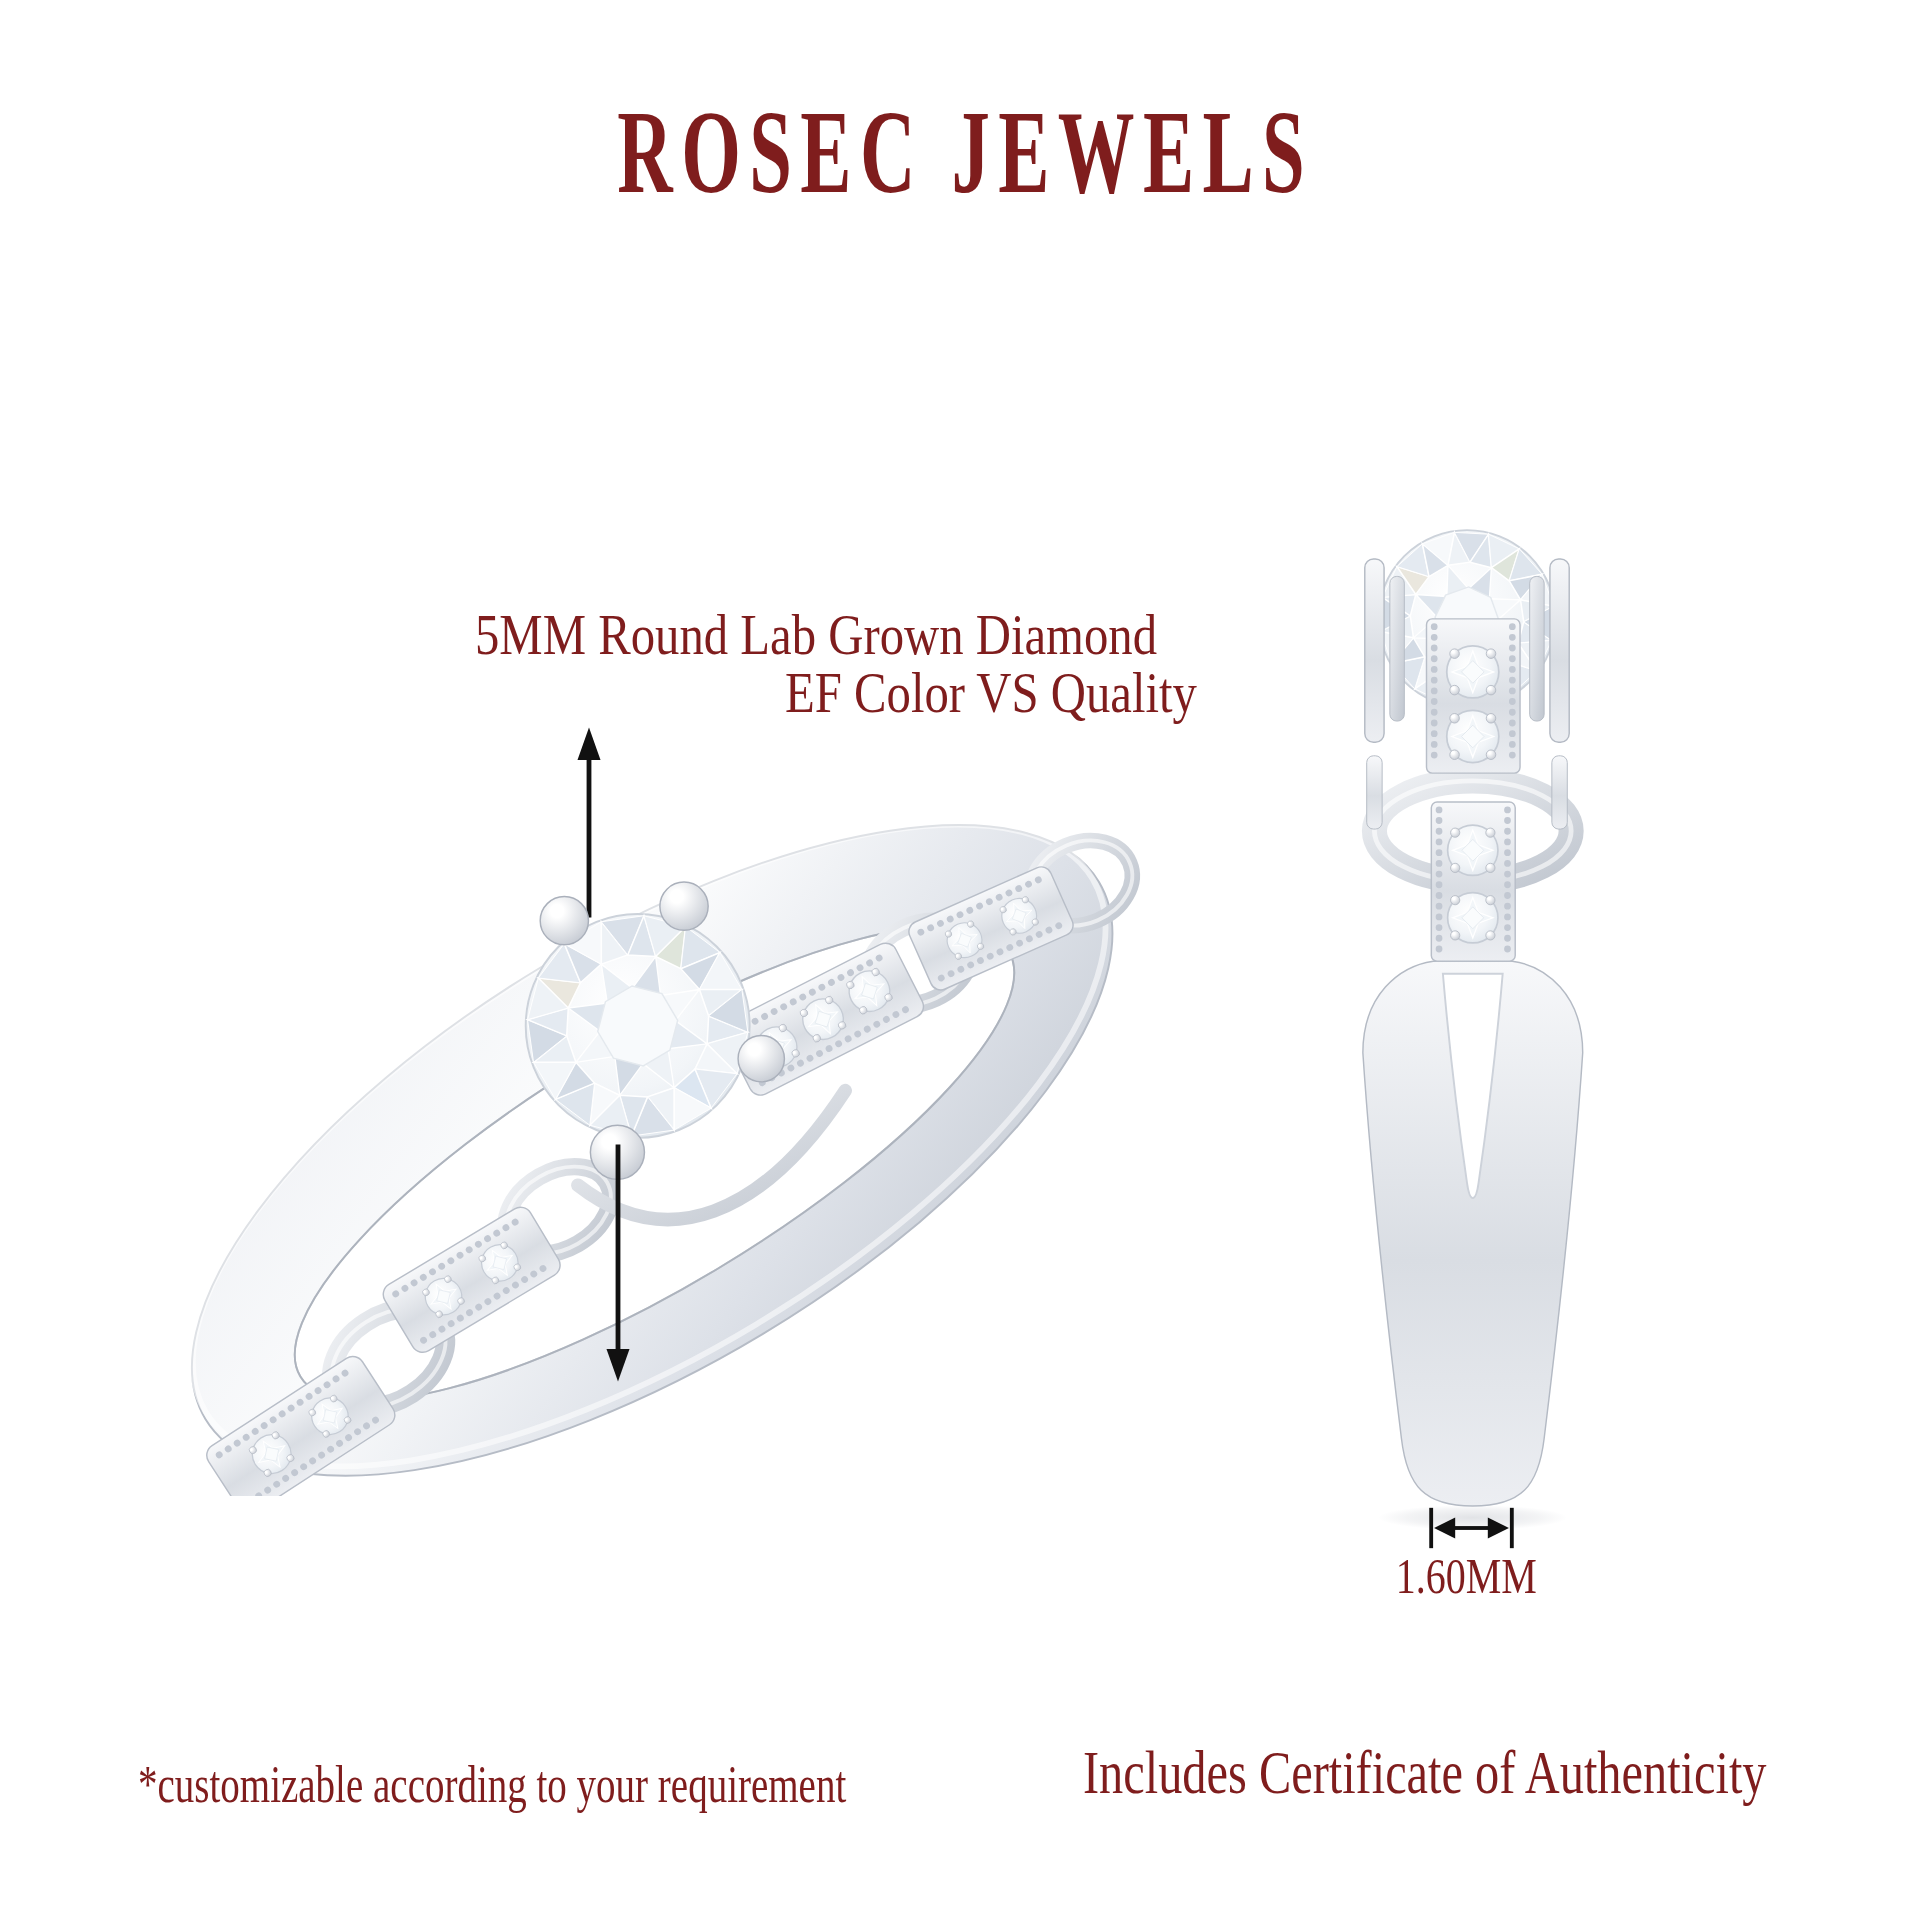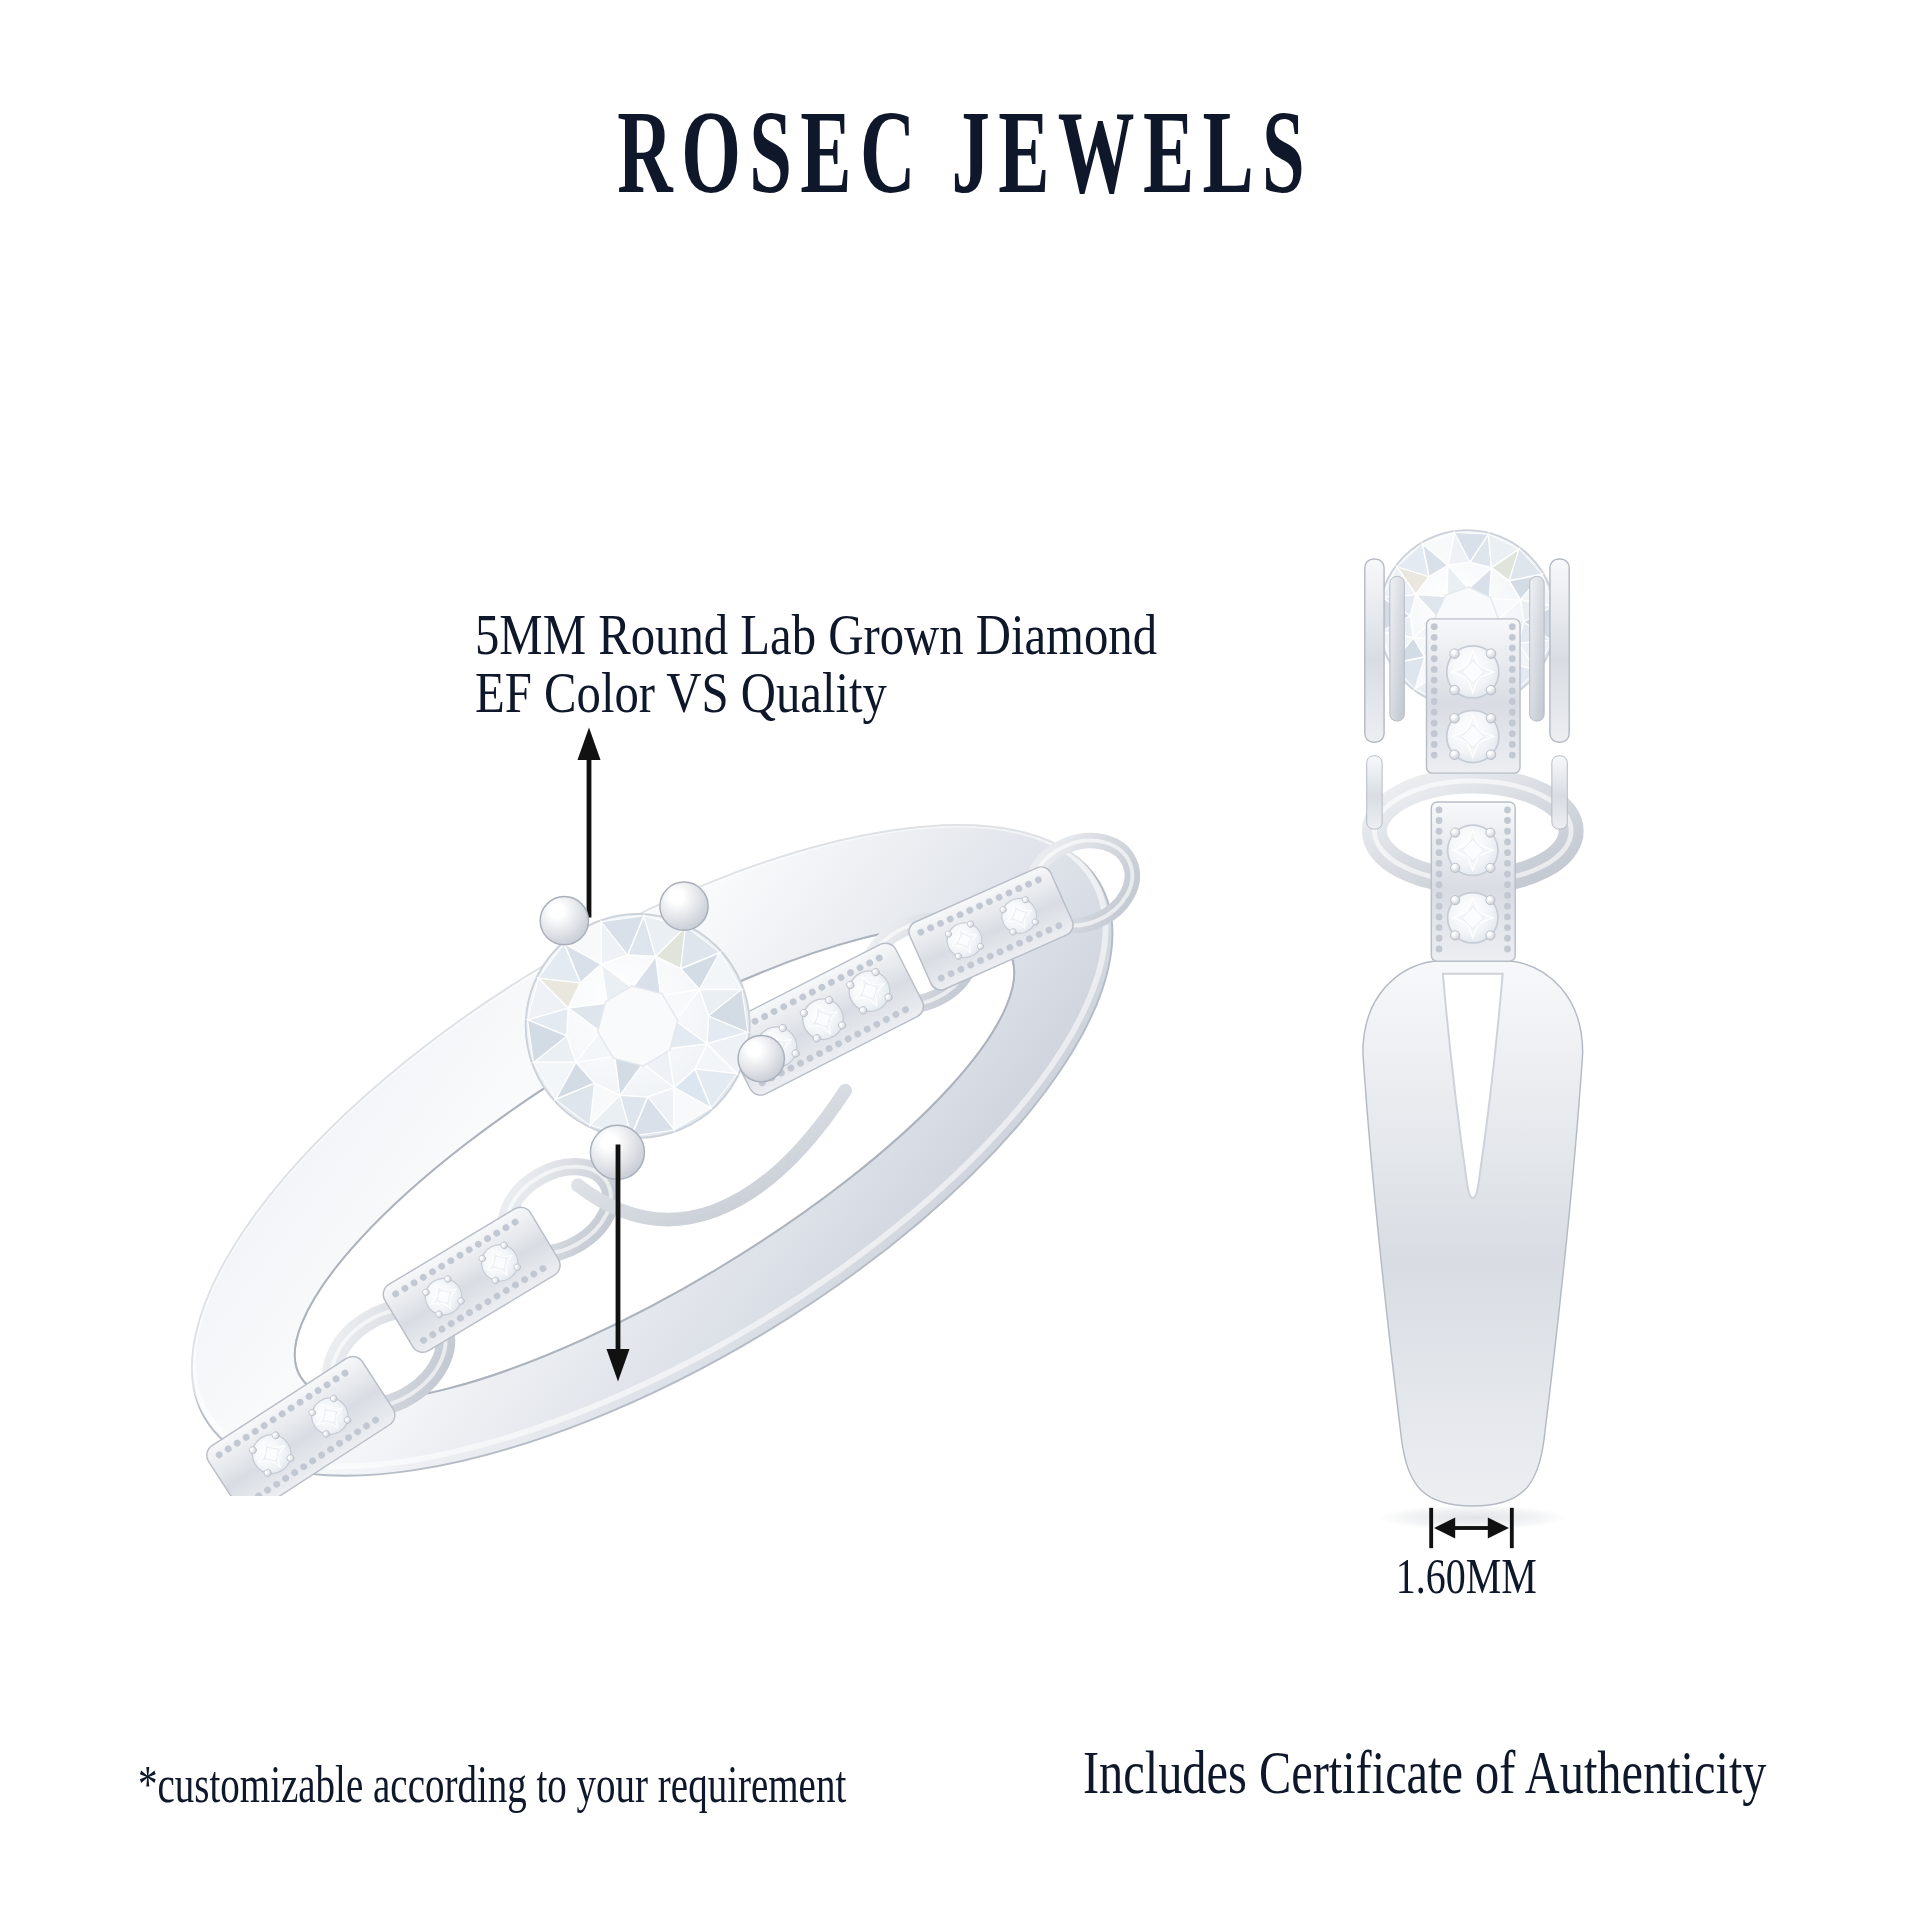--- a/index.html
+++ b/index.html
@@ -1,29 +1,29 @@
 <!DOCTYPE html>
 <html><head>
 <meta charset="utf-8">
 <style>
   html,body{margin:0;padding:0;background:#ffffff;}
   .canvas{position:relative;width:1931px;height:1931px;background:#ffffff;overflow:hidden;
-          font-family:"Liberation Serif", "DejaVu Serif", serif;color:#0f172a;}
+          font-family:"Liberation Serif", "DejaVu Serif", serif;color:#7f1d1d;}
   .abs{position:absolute;}
   .centerwrap{position:absolute;left:0;text-align:center;white-space:nowrap;}
   .cx{display:inline-block;transform-origin:50% 50%;white-space:nowrap;}
   .cxl{display:inline-block;transform-origin:0 0;white-space:nowrap;}
 
   .title{top:91px;width:1931px;font-size:118px;font-weight:700;line-height:1.05;}
   .title .cx{transform:scaleX(0.65);letter-spacing:0.11em;}
 
   .tagline{top:229px;width:1931px;font-size:81px;font-weight:400;line-height:1.0;}
   .tagline .cx{transform:scaleX(0.81);}
 
-  .callout{left:475px;top:606px;font-size:56px;line-height:58px;}
+  .callout{left:475px;top:606px;font-size:56px;line-height:58px;text-align:right;}
   .callout .cxl{transform:scaleX(0.87);}
 
   .pronglabel{top:1371px;left:333px;width:579px;font-size:50px;}
   .pronglabel .cx{transform:scaleX(0.80);}
 
   .mmlabel{top:1547px;left:1321px;width:290px;font-size:50px;text-decoration:underline;}
   .mmlabel .cx{transform:scaleX(0.80);}
 
   .avail{left:189px;top:1688px;font-size:64px;line-height:1.05;}
   .avail .cxl{transform:scaleX(0.70);}

